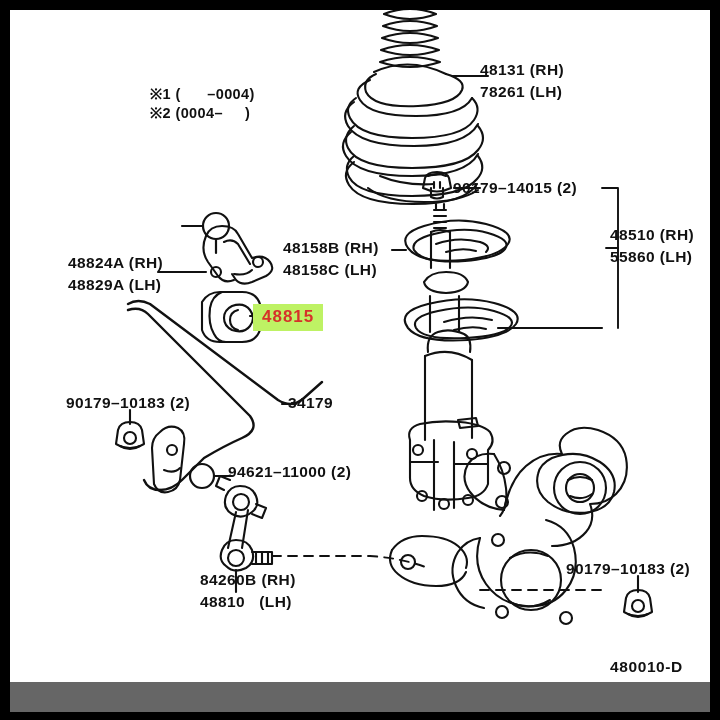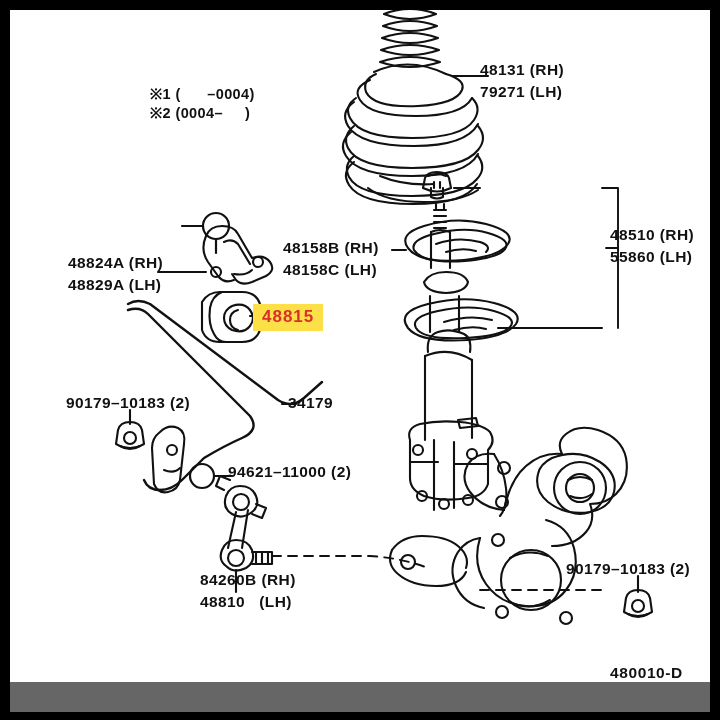--- a/index.html
+++ b/index.html
@@ -23,21 +23,21 @@
     font-weight:bold;
     color:#111111;
     white-space:pre;
     letter-spacing:0.4px;
     line-height:1.24;
   }
   .s16{font-size:15.5px;}
   .s15{font-size:14.5px;}
   .hl{
     position:absolute;
-    background:#fde047;
+    background:#bef264;
     color:#d6322a;
     font-weight:bold;
     font-size:17px;
     letter-spacing:1px;
     padding:3px 9px 4px 9px;
     font-family:"Liberation Sans", sans-serif;
   }
   .dwg{
     position:absolute;font-weight:bold;font-size:15.5px;color:#111;
     letter-spacing:0.6px;
@@ -237,22 +237,23 @@
         <line x1="382" y1="240" x2="396" y2="240"></line>
         <line x1="488" y1="318" x2="592" y2="318"></line>
 
       </g>
     </svg>
 
     <div class="lbl s15" style="left:140px;top:76px;">※1 (      –0004)</div>
     <div class="lbl s15" style="left:140px;top:95px;">※2 (0004–     )</div>
 
     <div class="lbl s16" style="left:470px;top:50px;">48131 (RH)</div>
-    <div class="lbl s16" style="left:470px;top:72px;">79271 (LH)</div>
-
+    <div class="lbl s16" style="left:470px;top:72px;">78261 (LH)</div>
+
+    <div class="lbl s16" style="left:443px;top:168px;">90179–14015 (2)</div>
 
     <div class="lbl s16" style="left:600px;top:215px;">48510 (RH)</div>
     <div class="lbl s16" style="left:600px;top:237px;">55860 (LH)</div>
 
     <div class="lbl s16" style="left:273px;top:228px;">48158B (RH)</div>
     <div class="lbl s16" style="left:273px;top:250px;">48158C (LH)</div>
 
 
     <div class="lbl s16" style="left:58px;top:243px;">48824A (RH)</div>
     <div class="lbl s16" style="left:58px;top:265px;">48829A (LH)</div>
@@ -263,19 +264,19 @@
 
     <div class="lbl s16" style="left:56px;top:383px;">90179–10183 (2)</div>
 
     <div class="lbl s16" style="left:218px;top:452px;">94621–11000 (2)</div>
 
     <div class="lbl s16" style="left:190px;top:560px;">84260B (RH)</div>
     <div class="lbl s16" style="left:190px;top:582px;">48810   (LH)</div>
 
     <div class="lbl s16" style="left:556px;top:549px;">90179–10183 (2)</div>
 
-    <div class="dwg" style="left:600px;top:648px;margin-top:6px;">480010-D</div>
+    <div class="dwg" style="left:600px;top:648px;">480010-D</div>
 
   </div>
 
   <div id="bottomband"></div>
 
 </div>
 
 </body></html>

